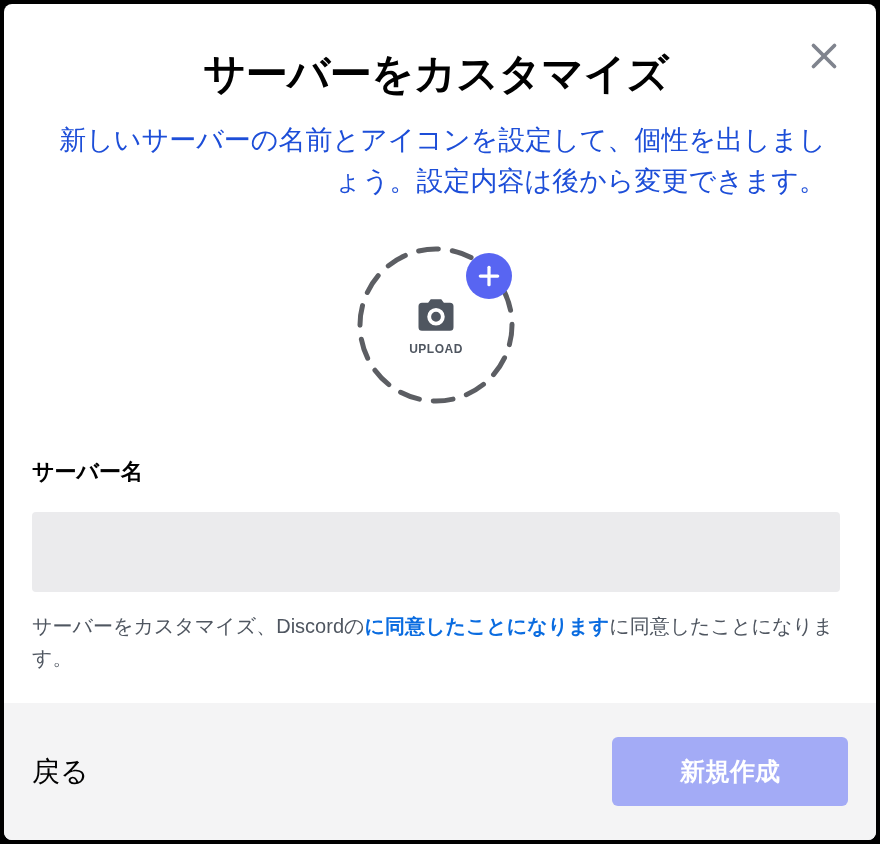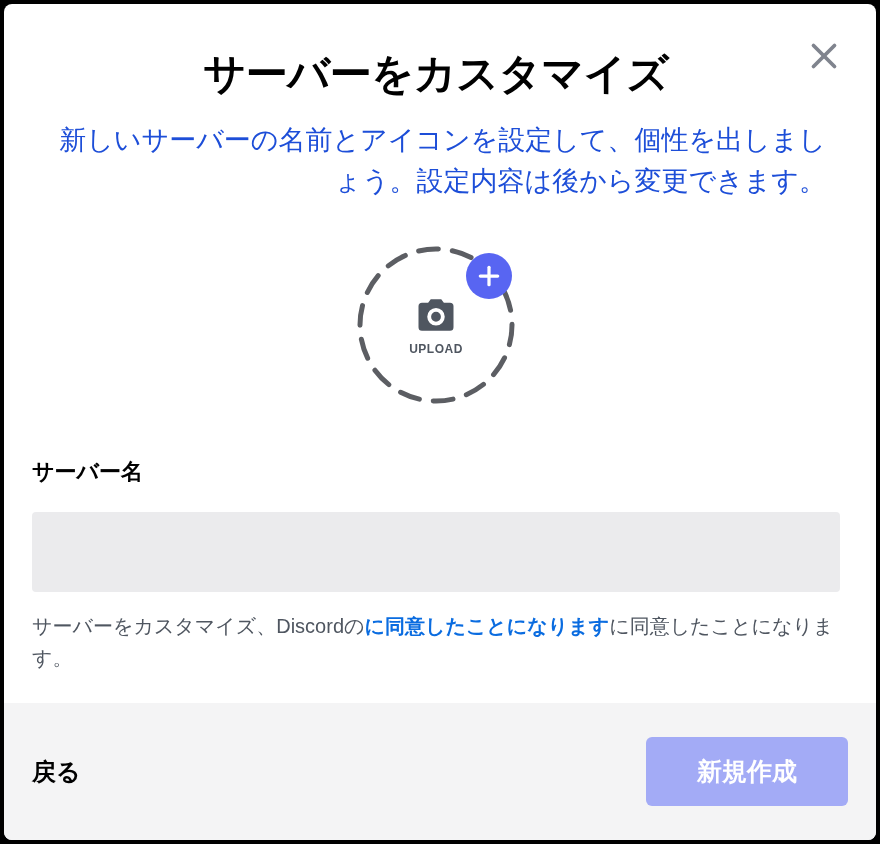--- a/index.html
+++ b/index.html
@@ -154,32 +154,32 @@
     .modal-footer {
       background: #f4f4f5;
       padding: 34px 28px;
       display: flex;
       align-items: center;
       justify-content: space-between;
     }
     .back-btn {
       background: none;
       border: none;
-      font-size: 24px;
-      font-weight: 700;
+      font-size: 28px;
+      font-weight: 400;
       color: #000;
       cursor: pointer;
     }
     .create-btn {
       background: #a3abf6;
       border: none;
       color: #fff;
       font-size: 25px;
       font-weight: 600;
-      padding: 18px 51px;
+      padding: 18px 68px;
       border-radius: 6px;
       cursor: pointer;
     }
   </style>
 </head>
 <body>
 
 <div class="modal">
   <button class="close-btn">
     <svg viewBox="0 0 24 24" fill="none" stroke="currentColor" stroke-width="2.5" stroke-linecap="round">

